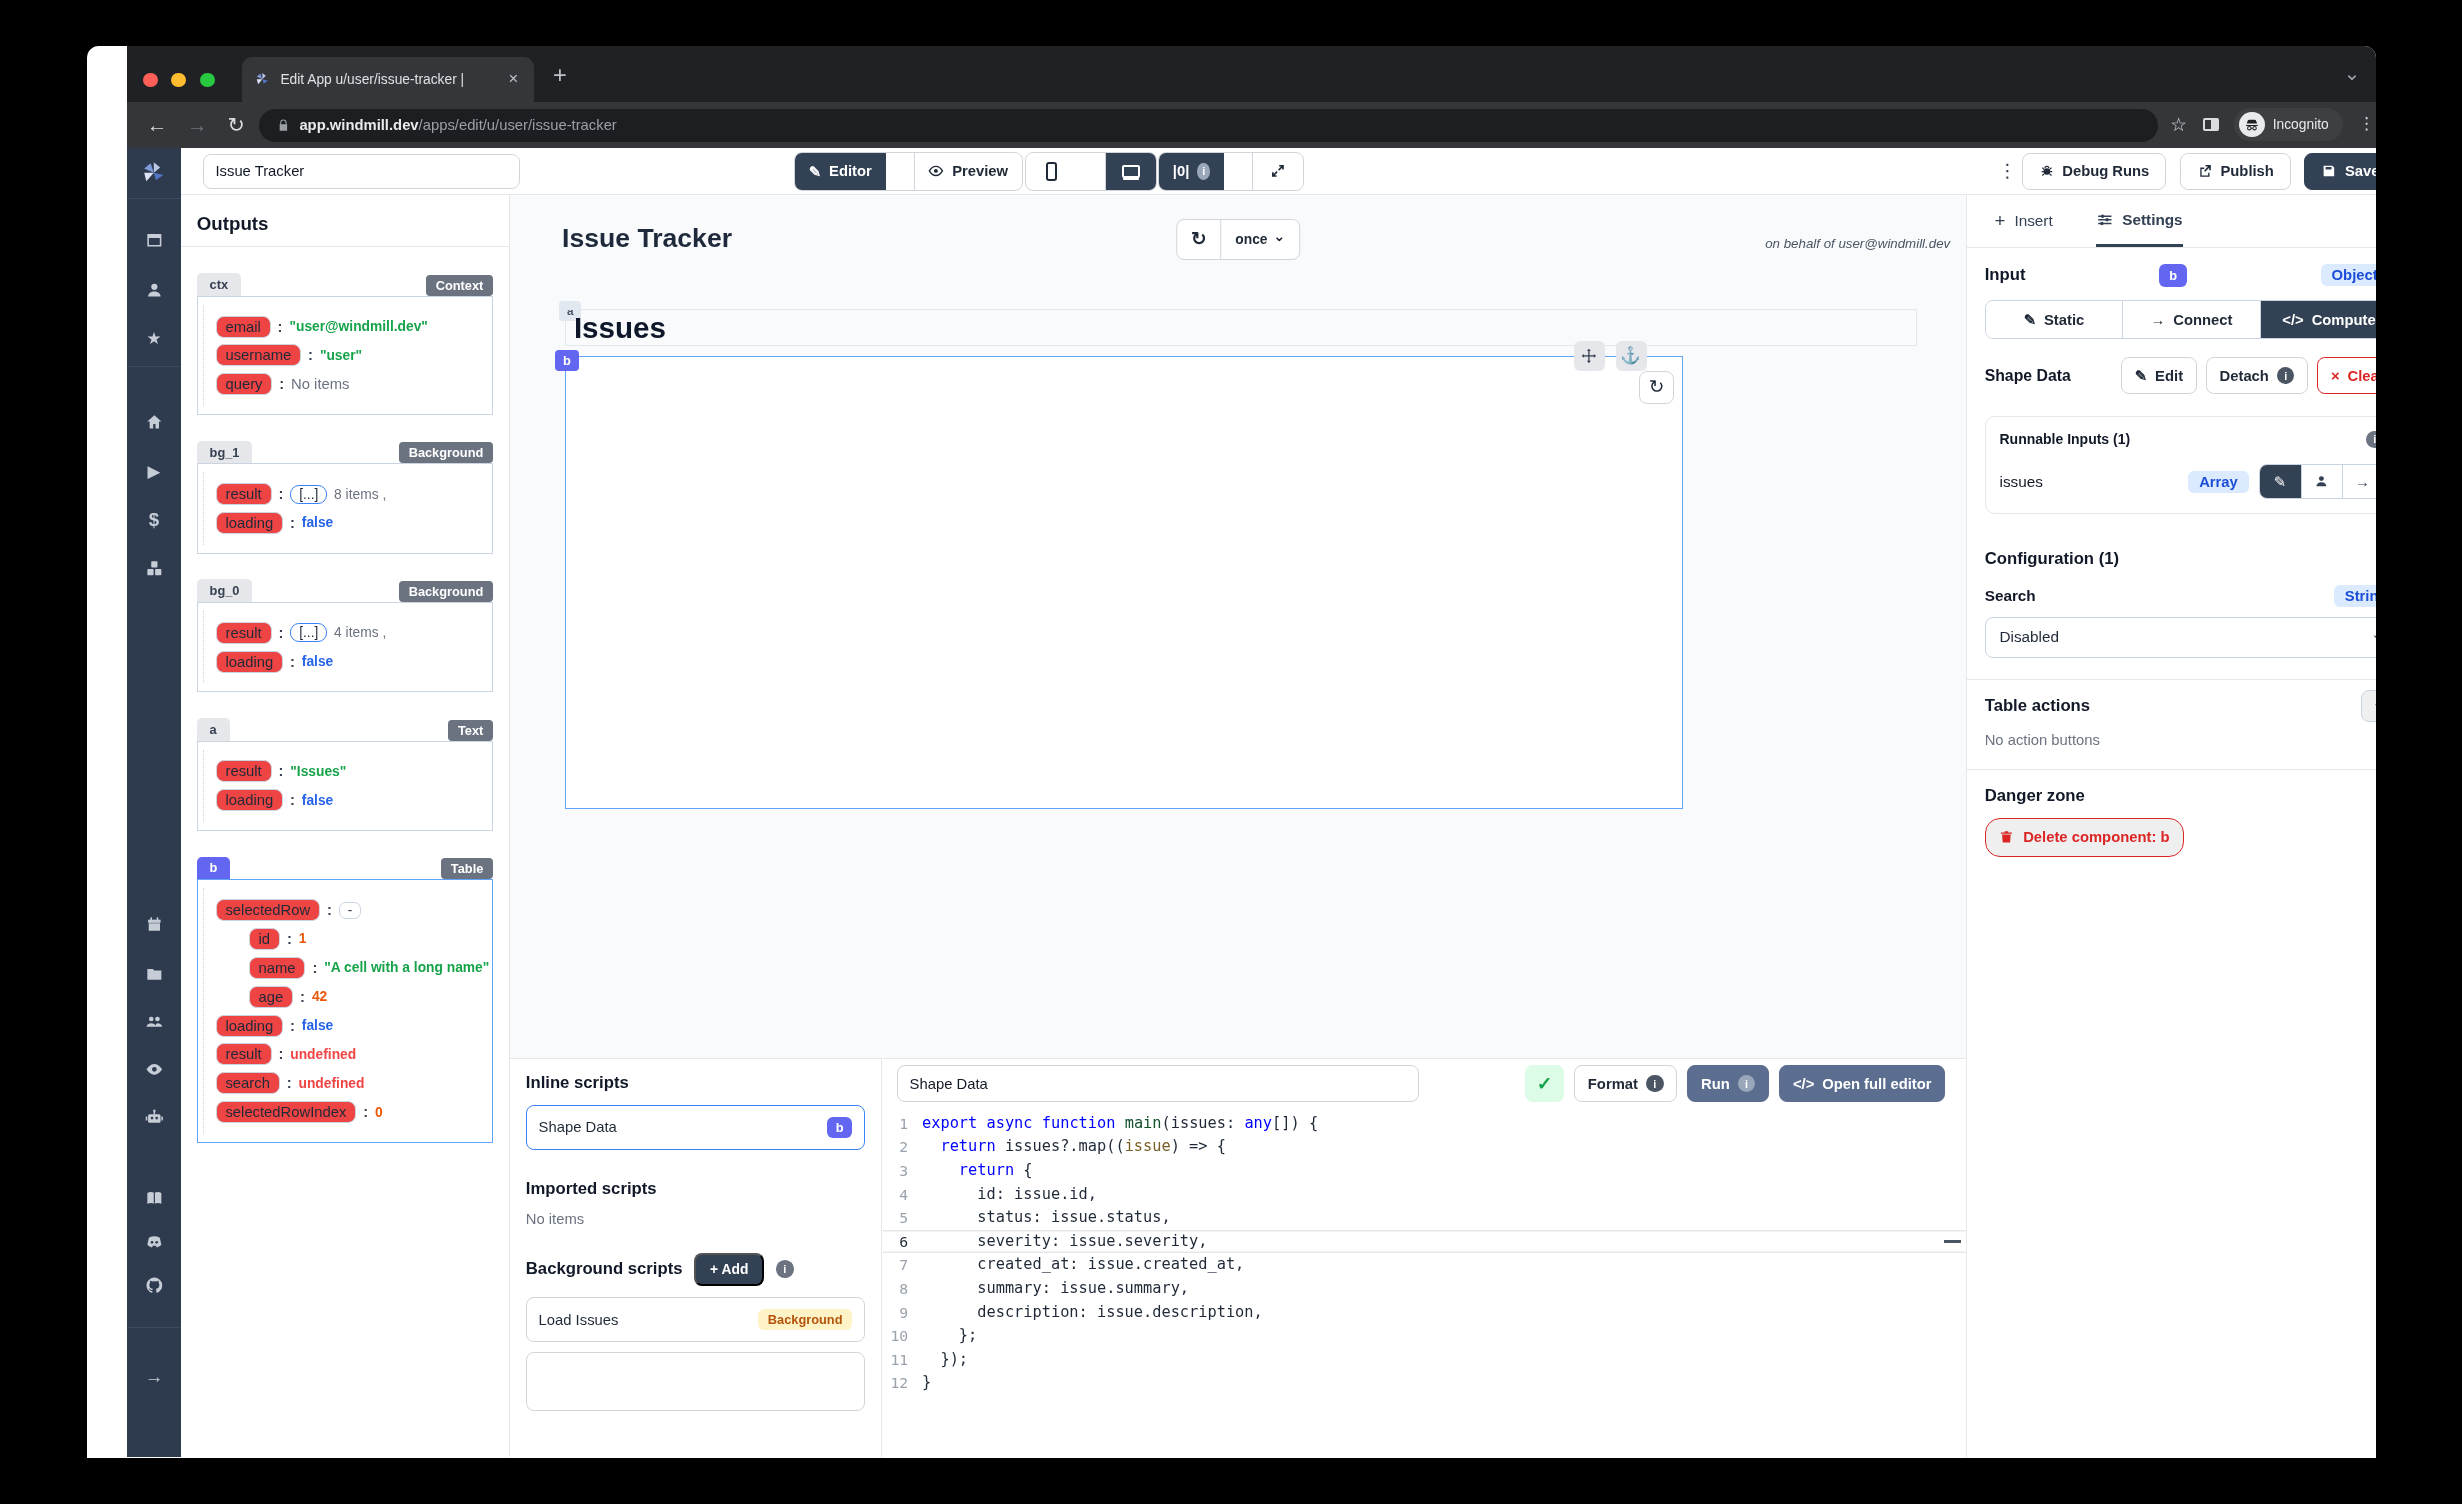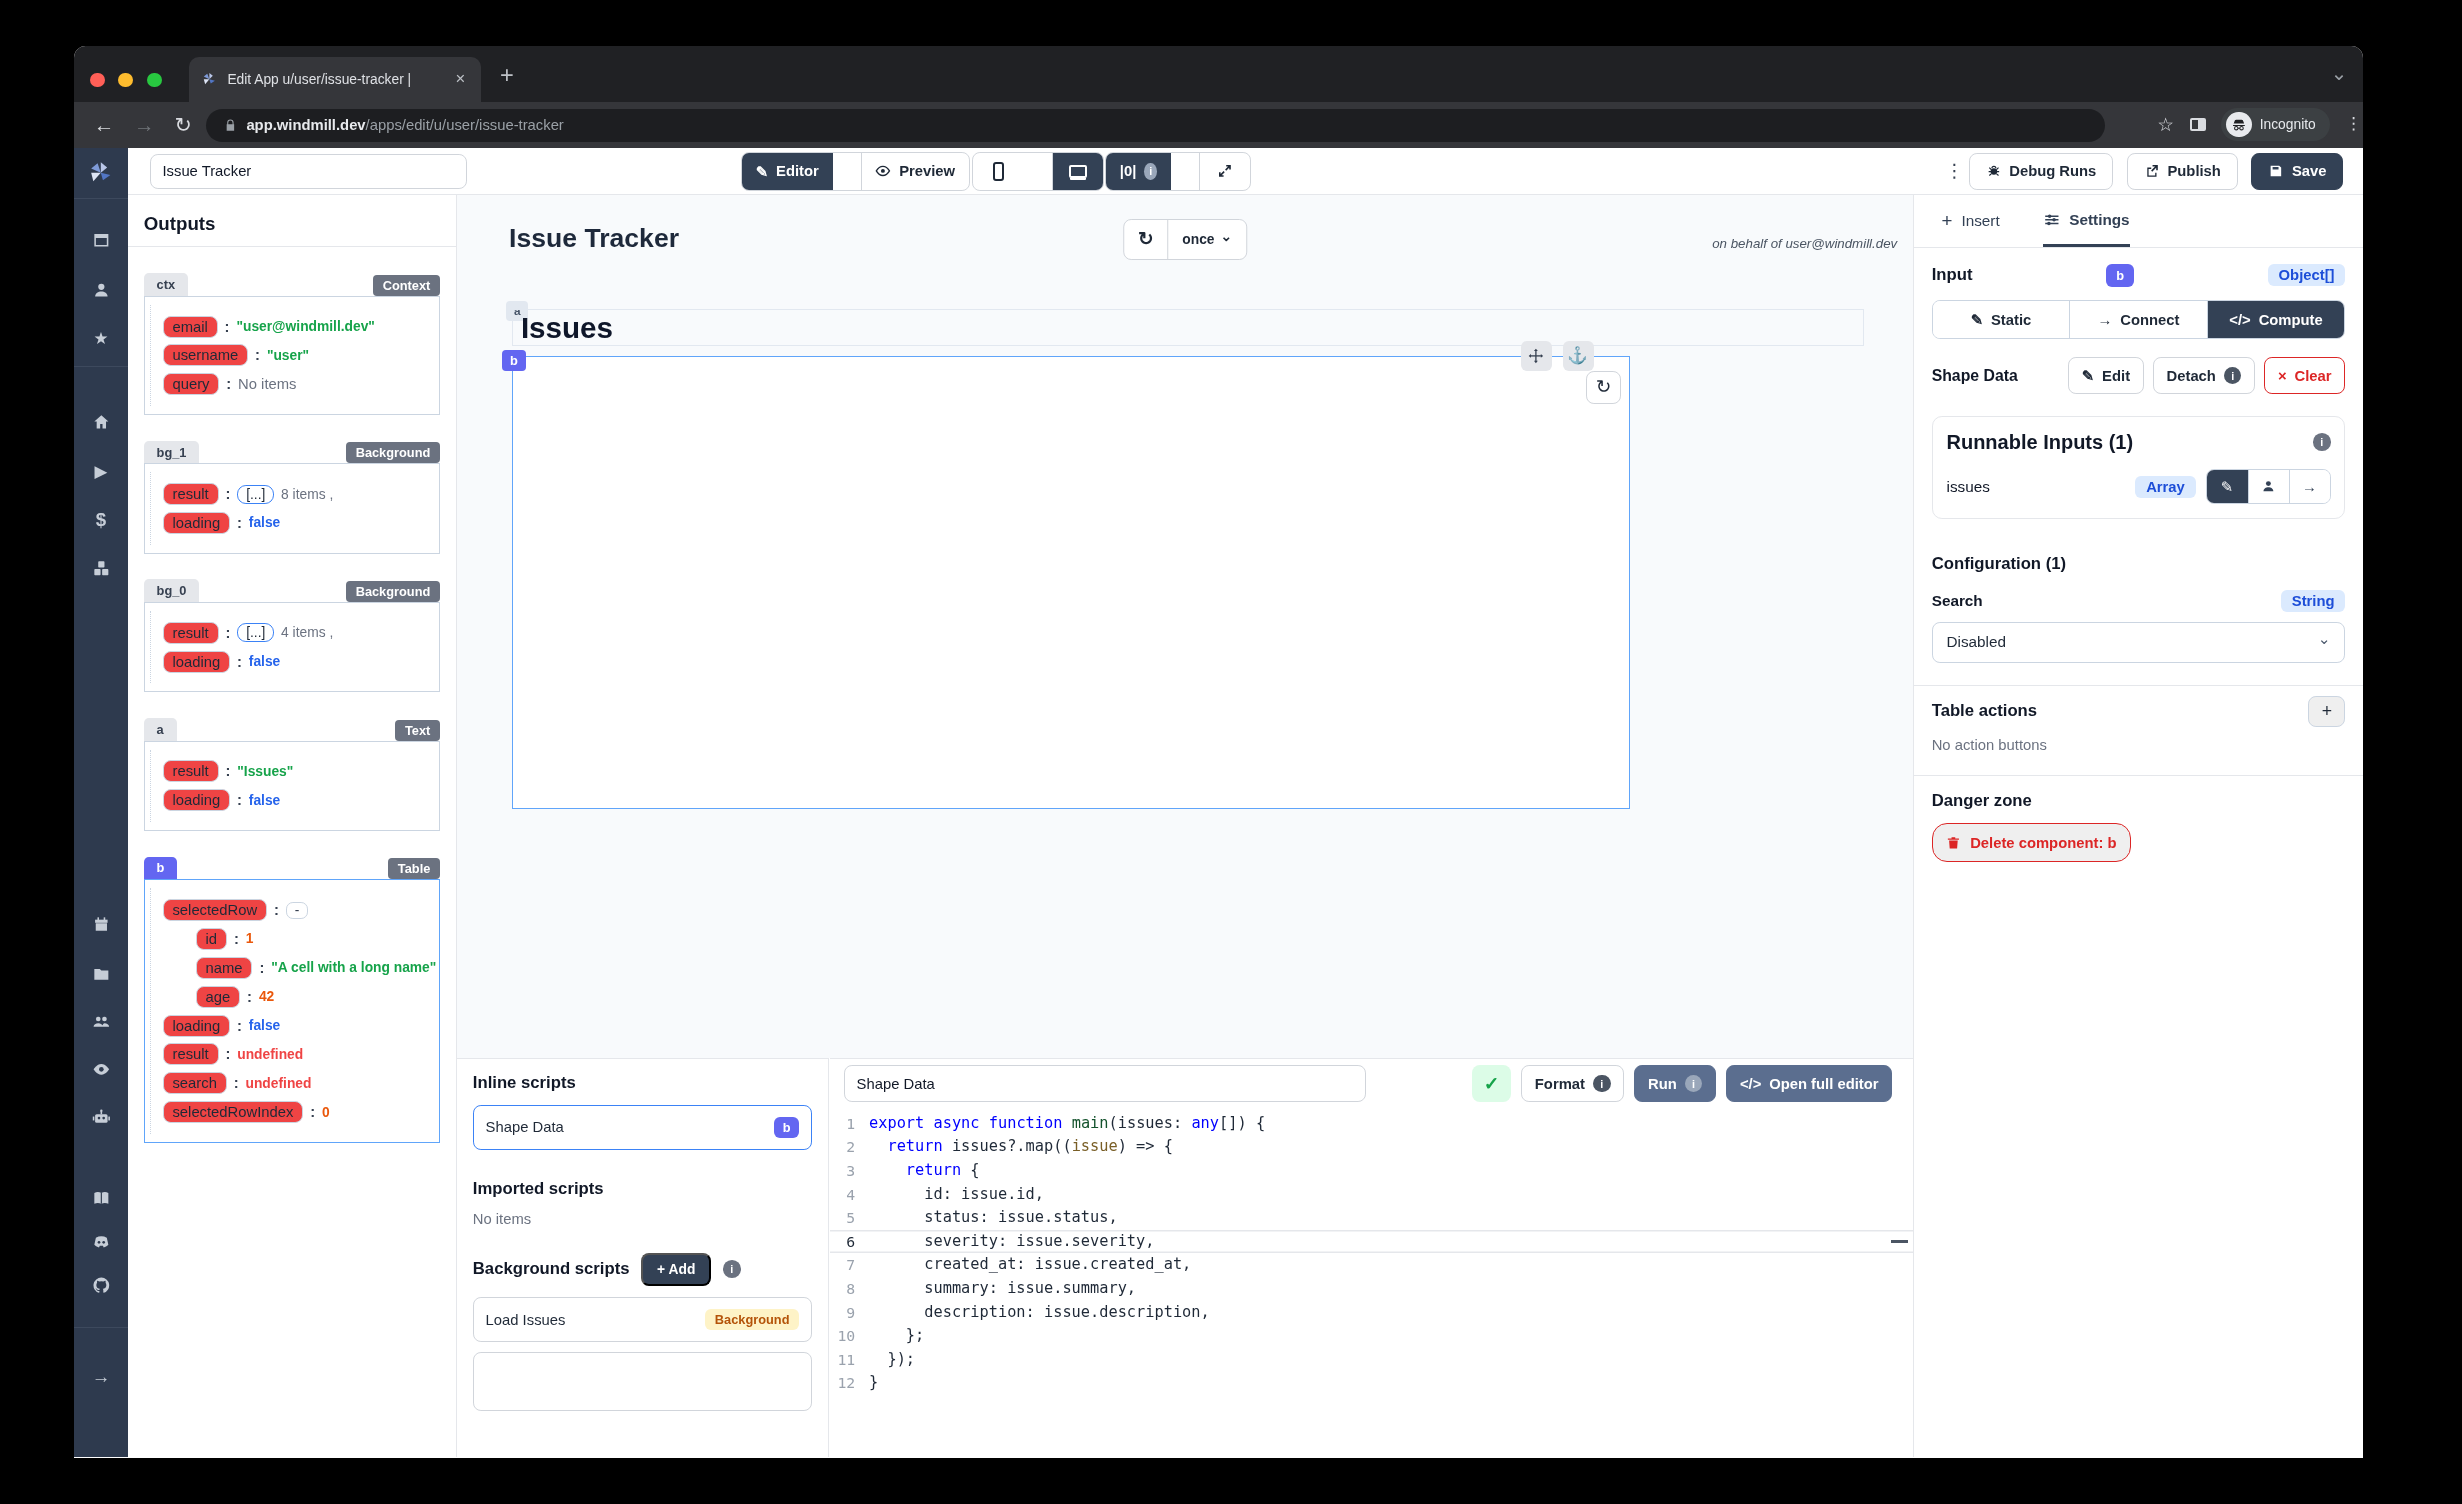--- a/index.html
+++ b/index.html
@@ -1,18 +1,18 @@
 <!DOCTYPE html>
 <html><head>
 <meta charset="utf-8">
 <style>
   * { margin:0; padding:0; box-sizing:border-box; }
   body { background:#000; font-family:"Liberation Sans", sans-serif; }
   #stage { position:relative; width:2463px; height:1504px; background:#000; overflow:hidden; }
-  .window { position:absolute; left:74px; top:46px; width:2289px; height:1412px; border-radius:11.8px 11.8px 0 0; overflow:hidden; background:#fff; }
+  .window { position:absolute; left:87px; top:46px; width:2289px; height:1412px; border-radius:11.8px 11.8px 0 0; overflow:hidden; background:#fff;padding-left:40px; }
 
   
   .tabbar { position:relative; height:56px; background:#202124; }
   .lights { position:absolute; left:15.8px; top:26.6px; display:flex; gap:13.8px; }
   .light { width:14.8px; height:14.8px; border-radius:50%; }
   .l-red{background:#ff5f57;} .l-yel{background:#febc2e;} .l-grn{background:#28c840;}
   .tab { position:absolute; left:115px; top:10.8px; width:292px; height:45px; background:#35363a; border-radius:9.9px 9.9px 0 0; display:flex; align-items:center; gap:9.9px; padding:0 11.8px; color:#dfe1e5; font-size:13.8px; }
   .tab .title { flex:1; white-space:nowrap; overflow:hidden; }
   .tab .x { color:#bdc1c6; font-size:16.7px; padding:0 3.9px; }
   .newtab { position:absolute; left:426px; top:15.8px; color:#bdc1c6; font-size:23.6px; }
@@ -686,21 +686,21 @@
               <span class="info" style="background:#4b5563">i</span>
             </button>
         <button class="btn sm red">
               <span>×</span>
               <span>Clear</span>
             </button>
       </div>
 
       <div class="rcard">
         <div class="rp-row">
-          <span style="font-size:20px;font-weight:800;color:#111827">Runnable Inputs (1)</span>
+          <span style="font-size:14px;font-weight:800;color:#111827">Runnable Inputs (1)</span>
           <span class="info" style="margin-left:auto">i</span>
         </div>
         <div class="rp-row" style="margin-top:15.8px;gap:9.9px">
           <span style="font-size:15.3px;color:#111827;margin-right:auto">issues</span>
           <span class="bluebadge">Array</span>
           <div class="iseg">
             <div class="cell on">
                   <span>✎</span>
                 </div>
             <div class="cell">

